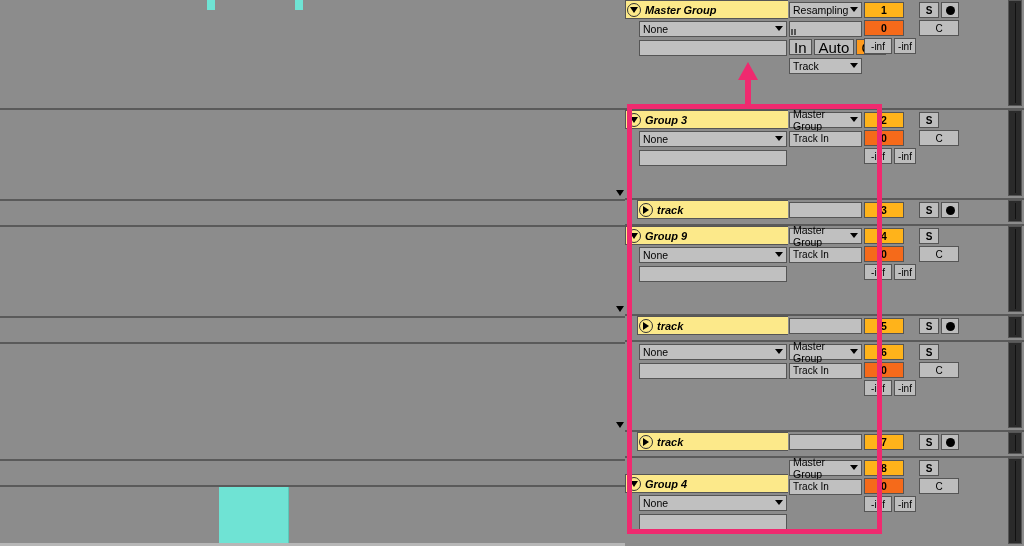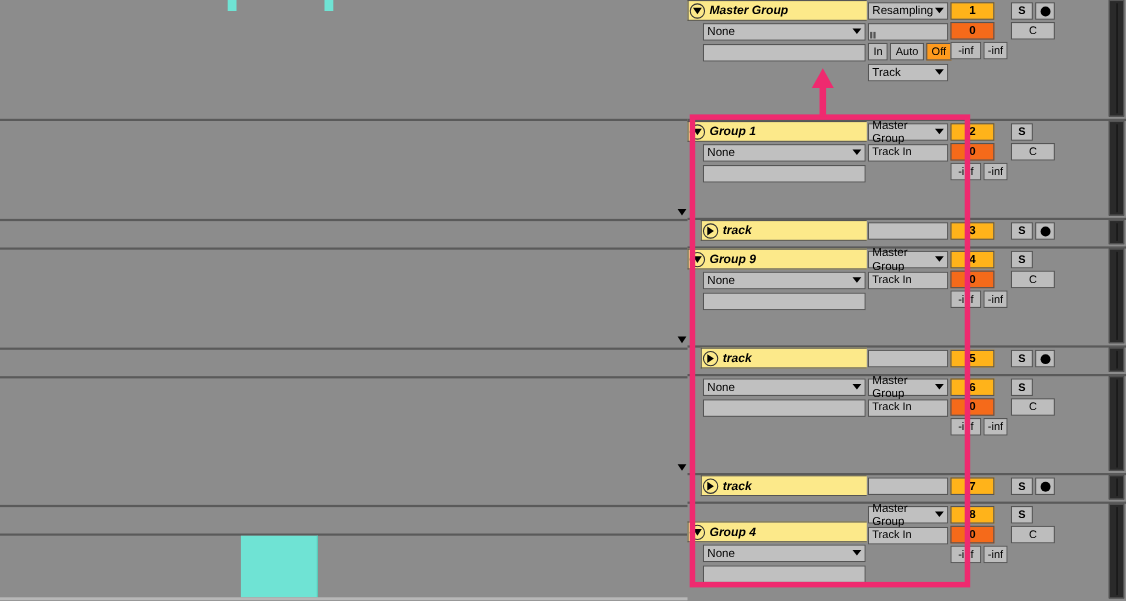--- a/index.html
+++ b/index.html
@@ -73,21 +73,21 @@
   }
   .small-box {
     height:16px; background:#c0c0c0; border:1px solid #555;
     display:flex;align-items:center;justify-content:center;
     font-size:10px;
   }
   .btnrow { display:flex; gap:2px; padding:1px 0; }
   .btn {
     height:16px; background:#bdbdbd; border:1px solid #555;
     display:flex;align-items:center;justify-content:center;
-    font-size:10px; padding:0 4px;
+    font-size:15px; padding:0 4px;
   }
   .btn.on { background:#ff9a1d; }
   .num {
     width:40px; height:16px; background:#ffb31a; border:1px solid #555;
     display:flex; align-items:center; justify-content:center;
     font-weight:bold; font-size:10.5px;
   }
   .num.orange-dark { background:#f56a1a; color:#000; }
   .sbtn {
     width:20px; height:16px; background:#bdbdbd; border:1px solid #555;
@@ -228,21 +228,21 @@
   </div>
 
   <div id="groups-root" style="position:absolute;top:108px;left:0;right:0">
       <div class="track-block" style="position: absolute; top: 0px; left: 0px; right: 0px;">
     <div class="sep"></div>
     <div class="mixer-col col1" style="top:2px;position:absolute;height:88px">
       <div class="hdr">
         <div class="fold">
               <div class="tri-down"></div>
             </div>
-        <span>Group 1</span>
+        <span>Group 3</span>
       </div>
       <div class="row" style="padding-left:14px">
             <div class="dd">
               <span>None</span>
               <span class="cv"></span>
             </div>
           </div>
       <div class="row" style="padding-left:14px">
             <div class="field"></div>
           </div>

